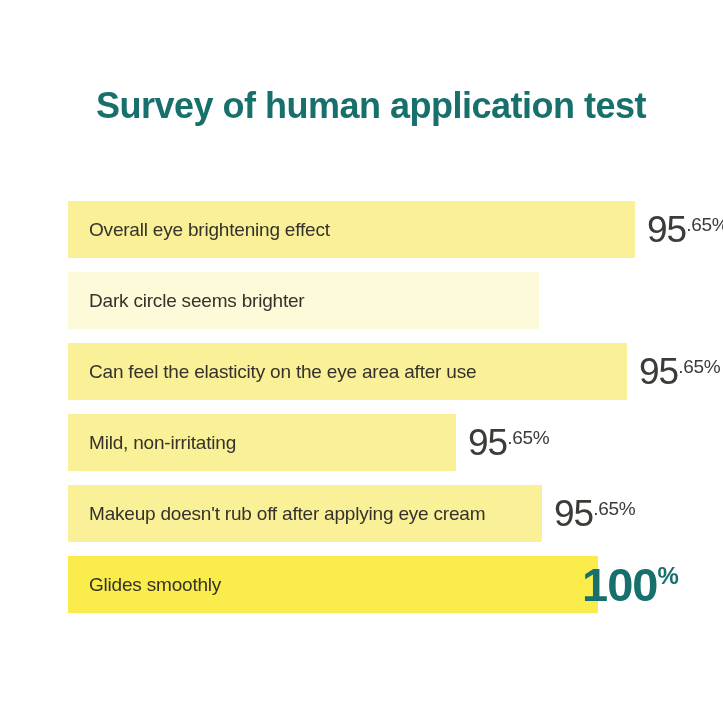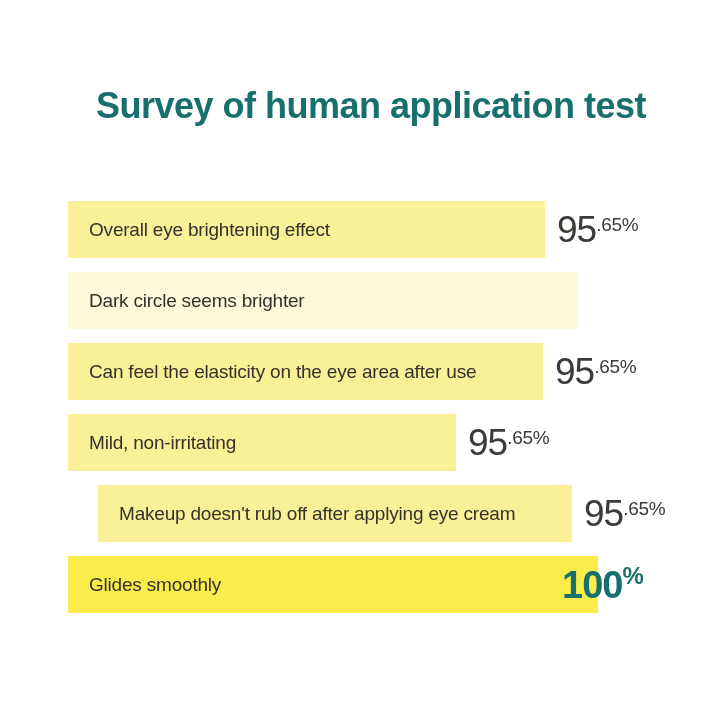--- a/index.html
+++ b/index.html
@@ -62,76 +62,77 @@
     line-height: 23px;
     font-weight: 500;
     margin-top: 1px;
     letter-spacing: -0.3px;
   }
   .value-highlight {
     margin-left: -36px;
     font-weight: 700;
   }
   .value-highlight .value-main {
-    font-size: 38px;
+    font-size: 47px;
     line-height: 46px;
     font-weight: 700;
+    margin-left: 20px;
   }
   .value-highlight .value-sub {
     font-size: 24px;
     line-height: 24px;
     font-weight: 700;
     margin-top: 2px;
   }
 </style>
 </head>
 <body>
 
 <h1 class="page-title" style="color: rgb(23, 112, 108); padding-left: 19px;">Survey of human application test</h1>
 
 <div class="chart">
 
   <div class="chart-row">
-    <div class="bar" style="width: 477px; background: rgb(250, 240, 152);">
+    <div class="bar" style="width: 567px; background: rgb(250, 240, 152);">
       <span class="bar-label">Overall eye brightening effect</span>
     </div>
     <div class="value" style="color: rgb(60, 59, 55);">
       <span class="value-main">95</span>
         <span class="value-sub">.65%</span>
     </div>
   </div>
 
   <div class="chart-row">
-    <div class="bar" style="width: 510px; background: rgb(252, 250, 216); text-align: right;">
+    <div class="bar" style="width: 471px; background: rgb(252, 250, 216); text-align: right;">
       <span class="bar-label">Dark circle seems brighter</span>
     </div>
   </div>
 
   <div class="chart-row">
-    <div class="bar" style="width: 475px; background: rgb(250, 240, 152);">
+    <div class="bar" style="width: 559px; background: rgb(250, 240, 152);">
       <span class="bar-label">Can feel the elasticity on the eye area after use</span>
     </div>
     <div class="value" style="color: rgb(60, 59, 55);">
       <span class="value-main">95</span>
         <span class="value-sub">.65%</span>
     </div>
   </div>
 
   <div class="chart-row">
     <div class="bar" style="width: 388px; background: rgb(250, 240, 152);">
       <span class="bar-label">Mild, non-irritating</span>
     </div>
     <div class="value" style="color: rgb(60, 59, 55);">
       <span class="value-main">95</span>
         <span class="value-sub">.65%</span>
     </div>
   </div>
 
   <div class="chart-row">
-    <div class="bar" style="width: 474px; background: rgb(250, 240, 152); margin-left: 30px;">
+    <div class="bar" style="width: 474px; background: rgb(250, 240, 152);">
       <span class="bar-label">Makeup doesn't rub off after applying eye cream</span>
     </div>
     <div class="value" style="color: rgb(60, 59, 55);">
       <span class="value-main">95</span>
         <span class="value-sub">.65%</span>
     </div>
   </div>
 
   <div class="chart-row">
     <div class="bar" style="width: 530px; background: rgb(250, 236, 74);">

